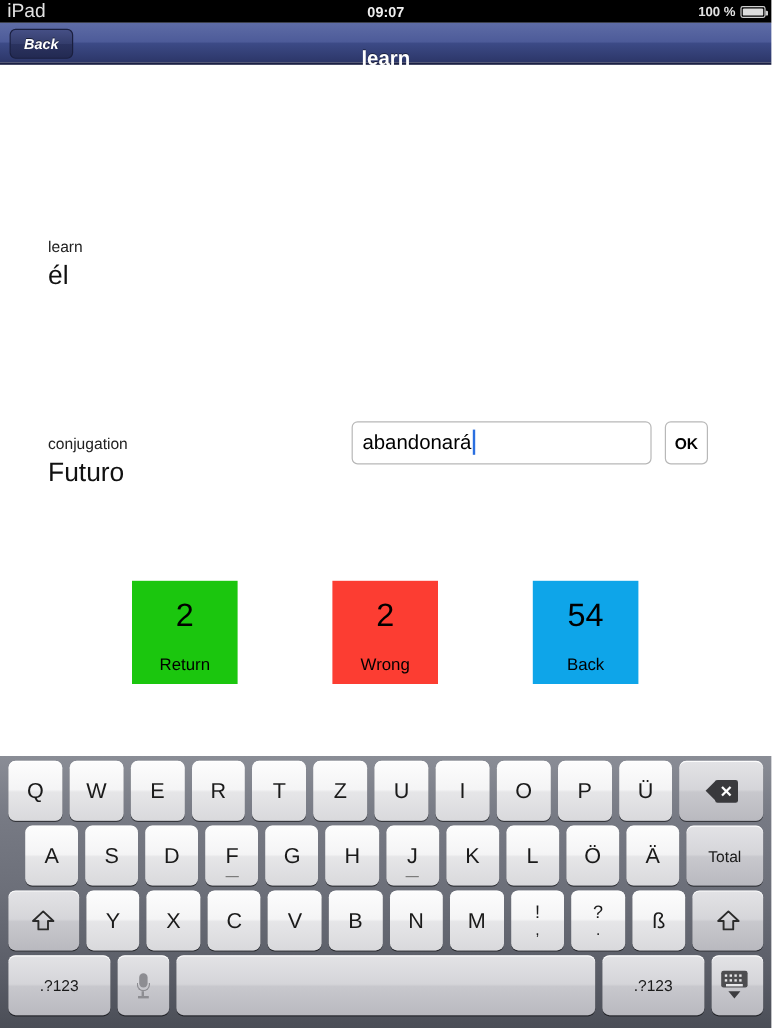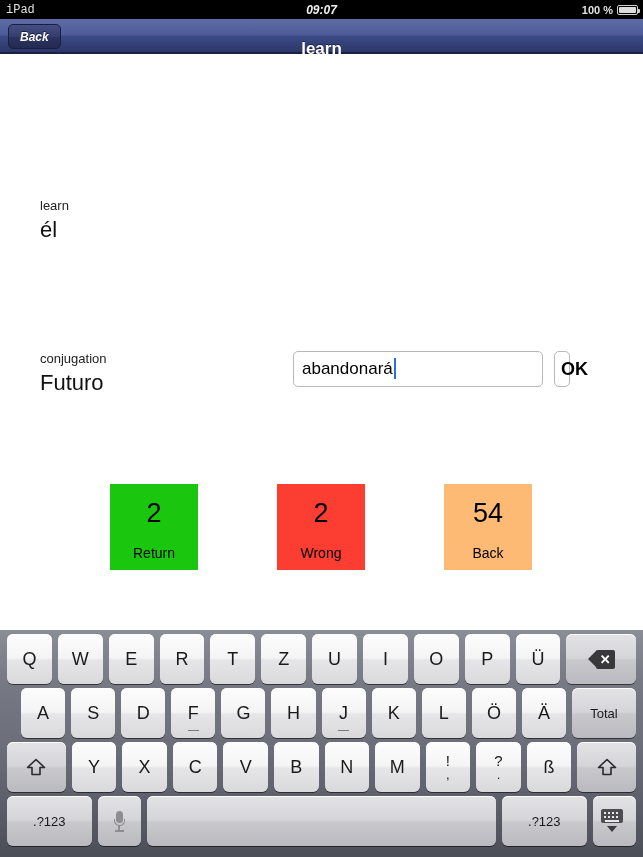--- a/index.html
+++ b/index.html
@@ -23,32 +23,30 @@
     height: 19px;
     background: #000000;
     color: #d8d8d8;
     font-size: 12px;
     display: flex;
     align-items: center;
   }
   .status-left {
     position: absolute;
     left: 6px;
-    font-size: 12px;
+    font-size: 16px;
     color: #e2e2e2;
-    font-family: Liberation Mono, monospace;
   }
   .status-center {
     position: absolute;
     left: 0; right: 0;
     text-align: center;
     font-size: 12px;
     font-weight: bold;
     color: #f0f0f0;
-    font-style: italic;
   }
   .status-right {
     position: absolute;
     right: 5px;
     display: flex;
     align-items: center;
     gap: 4px;
     font-size: 11px;
     font-weight: bold;
     color: #e2e2e2;
@@ -141,21 +139,21 @@
     line-height: 16px;
   }
   .field-value {
     font-size: 22px;
     color: #111111;
     line-height: 28px;
     margin-top: 2px;
   }
   #group-person { top: 142px; }
   #group-verb { top: 226px; }
-  #group-conj { top: 295px; }
+  #group-conj { top: 306px; }
 
   .answer-row {
     position: absolute;
     left: 293px;
     top: 295px;
     display: flex;
     align-items: center;
     gap: 11px;
   }
   .answer-input {
@@ -178,27 +176,27 @@
   }
   .caret {
     position: absolute;
     width: 2px;
     height: 21px;
     background: #2a6fe0;
     left: 0;
     top: 7px;
   }
   .ok-button {
-    width: 16px;
+    width: 36px;
     height: 36px;
     border: 1px solid #b8b8b8;
     border-radius: 5px;
     background: #ffffff;
     color: #000000;
-    font-size: 18px;
+    font-size: 13px;
     font-weight: bold;
     font-family: "Liberation Sans", sans-serif;
     cursor: pointer;
   }
 
   
   .scores {
     position: absolute;
     top: 428px;
     left: 0;
@@ -424,21 +422,21 @@
 
   <div class="scores">
     <div class="score-box" id="score-correct" style="background: rgb(27, 198, 14);">
       <span class="score-num">2</span>
       <span class="score-cap">Return</span>
     </div>
     <div class="score-box" id="score-wrong" style="background: rgb(252, 61, 50);">
       <span class="score-num">2</span>
       <span class="score-cap">Wrong</span>
     </div>
-    <div class="score-box" id="score-total" style="background: #fdba74; text-align: center;">
+    <div class="score-box" id="score-total" style="background: #0ea5e9; text-align: center;">
       <span class="score-num">54</span>
       <span class="score-cap">Back</span>
     </div>
   </div>
 </div>
 
 <div class="keyboard">
 
   <div class="kb-row row1" id="kb-row1">
       <div class="key">Q</div>

